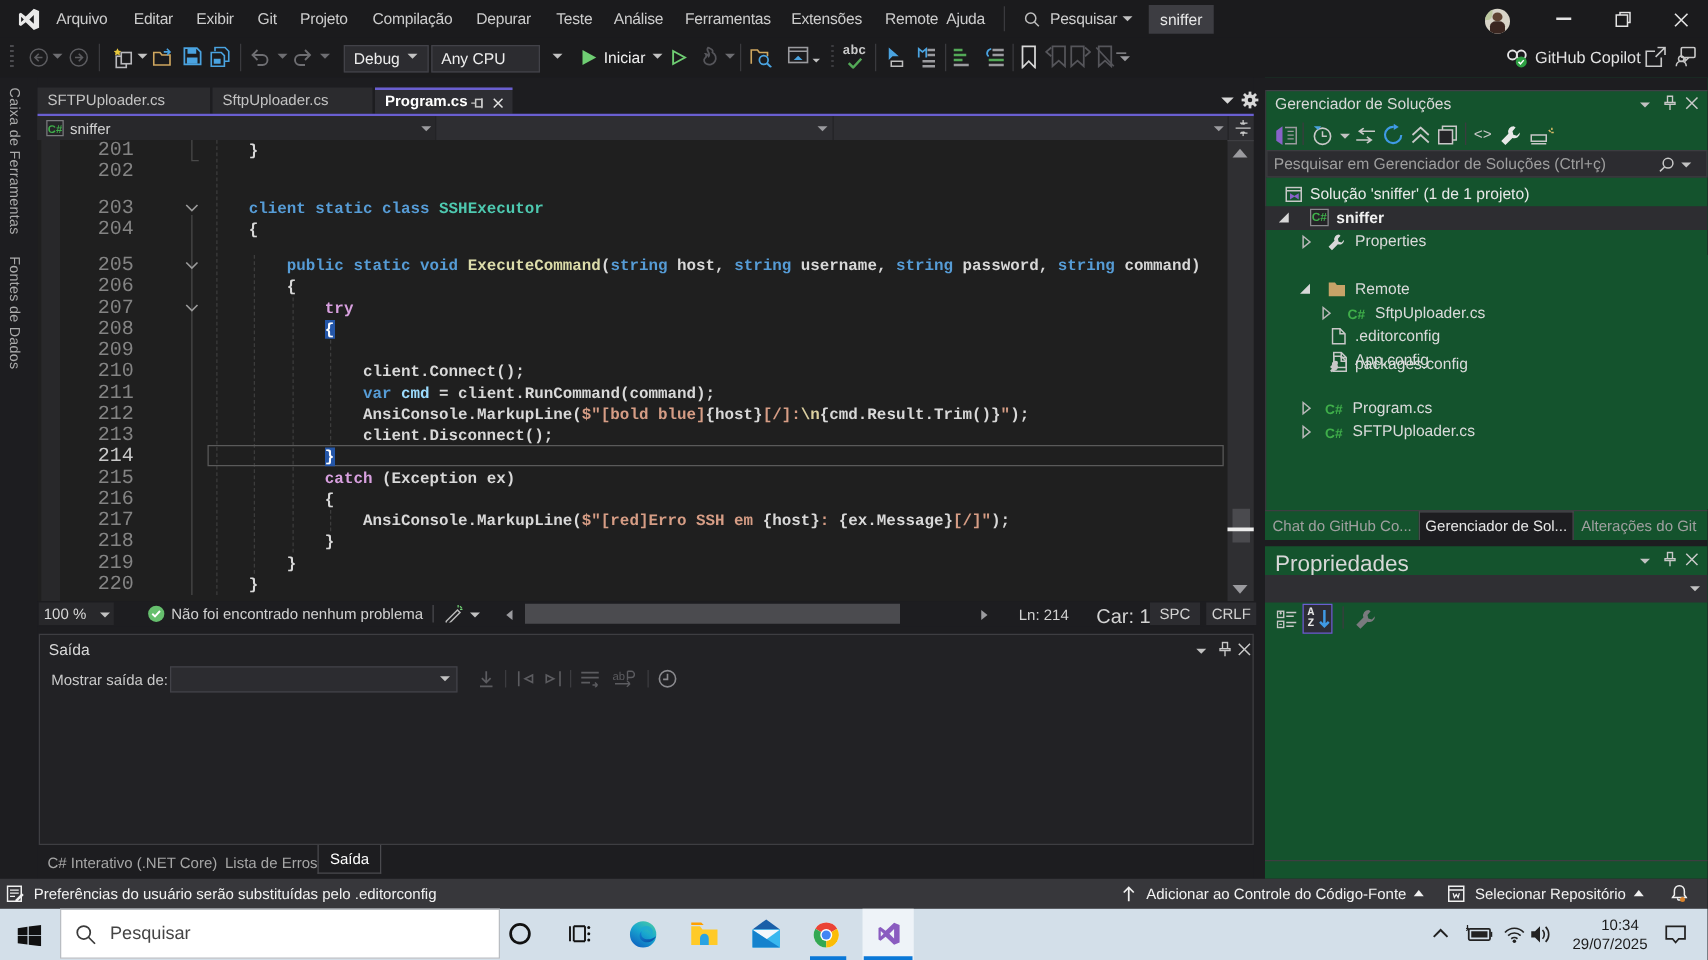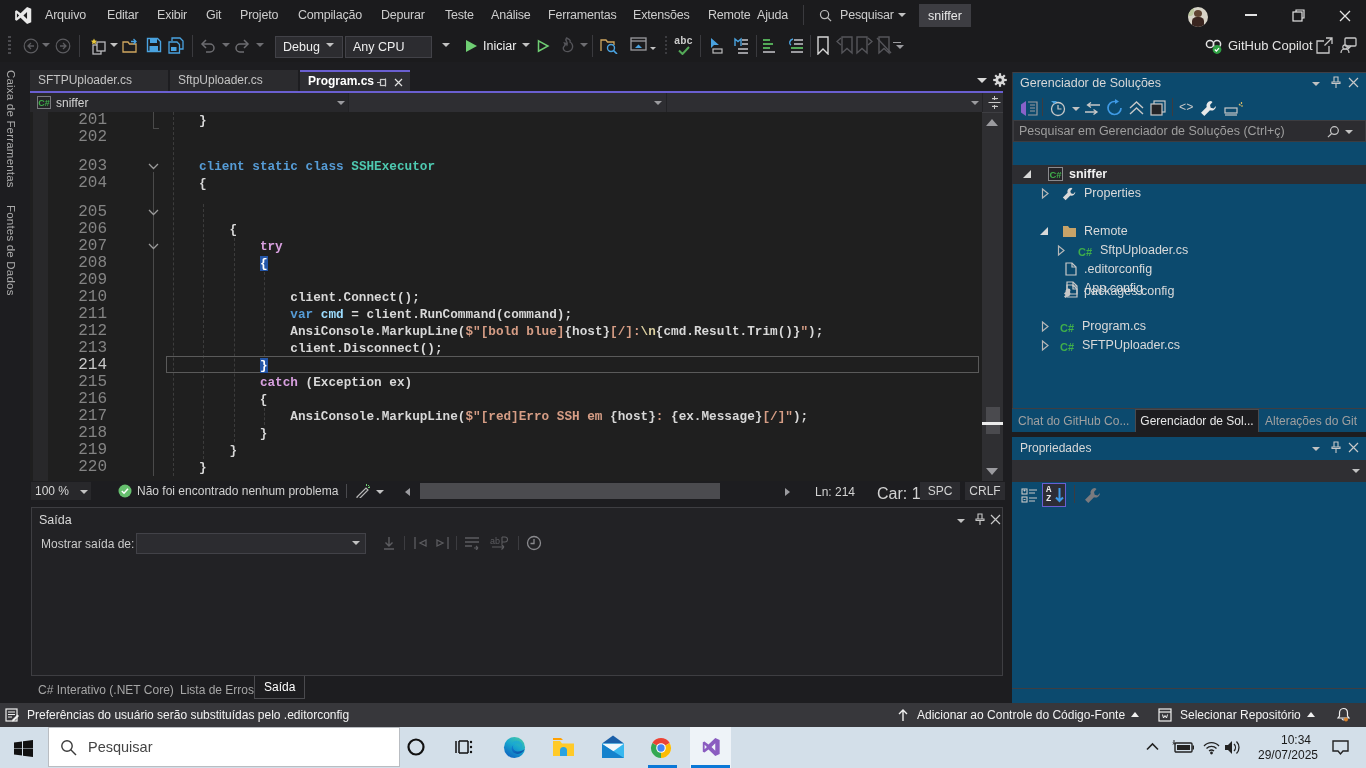--- a/index.html
+++ b/index.html
@@ -33,21 +33,21 @@
 .cl span{font-family:"Liberation Mono",monospace;}
 .guide{position:absolute;width:1px;border-left:1px dashed #3c3c3c;}
 
 #vsb{left:982px;top:112px;width:21px;height:369px;background:#2f2f32;}
 
 #ebot{left:30px;top:481px;width:973px;height:20px;background:#1d1d20;}
 
 #saida{left:31px;top:507px;width:972px;height:169px;background:#222225;border:1px solid #3e3e42;}
 #stabs{left:30px;top:676px;width:973px;height:27px;background:#1d1d20;}
 
-#rpanel{left:1012px;top:62px;width:354px;height:641px;background:#0c4a6e;}
+#rpanel{left:1012px;top:62px;width:354px;height:641px;background:#14532d;}
 .treerow{position:absolute;left:0;width:354px;height:19px;color:#dadada;font-size:12.5px;line-height:19px;}
 
 #statusbar{left:0;top:703px;width:1366px;height:24px;background:#37373b;color:#f2f2f2;font-size:12px;}
 
 #taskbar{left:0;top:727px;width:1366px;height:41px;background:#d3dfe9;}
 </style></head>
 <body>
 <div class="abs" id="titlebar">
   <svg class="abs" style="left:12px;top:5px;" width="21" height="21" viewBox="0 0 24 24">
     <path fill="#e8e8e8" d="M17.2 2.3 9.8 9.4 5.4 6 3.6 6.9v10.2l1.8.9 4.4-3.4 7.4 7.1 4.8-2V4.3zM5.6 14.5v-5l2.5 2.5zm11.6 1.6-4.1-4.1 4.1-4.1z"></path>
@@ -302,20 +302,21 @@
   <svg class="abs" style="left:118px;top:97px;" width="11" height="7" viewBox="0 0 11 7">
       <path d="M1 1l4.5 4.5L10 1" fill="none" stroke="#9b9b9b" stroke-width="1.3"></path>
     </svg>
   <svg class="abs" style="left:118px;top:131px;" width="11" height="7" viewBox="0 0 11 7">
       <path d="M1 1l4.5 4.5L10 1" fill="none" stroke="#9b9b9b" stroke-width="1.3"></path>
     </svg>
   <div class="abs" style="left:136px;top:244px;width:813px;height:17px;border:1px solid #5a5a5a;"></div>
   <div class="cl" style="top:0;">    }</div>
   <div class="cl" style="top:46px;">    <span class="k">client static class</span> <span class="ty">SSHExecutor</span></div>
   <div class="cl" style="top:63px;">    {</div>
+  <div class="cl" style="top:92px;">        <span class="k">public static void</span> <span class="me">ExecuteCommand</span>(<span class="k">string</span> host, <span class="k">string</span> username, <span class="k">string</span> password, <span class="k">string</span> command)</div>
   <div class="cl" style="top:109px;">        {</div>
   <div class="cl" style="top:126px;">            <span class="kc">try</span></div>
   <div class="cl" style="top:143px;">            <span class="hb">{</span></div>
   <div class="cl" style="top:177px;">                client.Connect();</div>
   <div class="cl" style="top:194px;">                <span class="k">var</span> <span class="lv">cmd</span> = client.RunCommand(command);</div>
   <div class="cl" style="top:211px;">                AnsiConsole.MarkupLine(<span class="st">$"[bold blue]</span>{host}<span class="st">[/]:</span><span class="es">\n</span>{cmd.Result.Trim()}<span class="st">"</span>);</div>
   <div class="cl" style="top:228px;">                client.Disconnect();</div>
   <div class="cl" style="top:245px;">            <span class="hb">}</span></div>
   <div class="cl" style="top:262px;">            <span class="kc">catch</span> (Exception ex)</div>
   <div class="cl" style="top:279px;">            {</div>
@@ -448,20 +449,29 @@
 
   <div class="abs" style="left:1px;top:58px;width:353px;height:22px;background:#2c2c30;border:1px solid #3c3c40;">
     <span class="abs" style="left:5px;top:3px;color:#9e9e9e;font-size:12.5px;">Pesquisar em Gerenciador de Soluções (Ctrl+ç)</span>
     <svg class="abs" style="left:313px;top:4px;" width="13" height="13" viewBox="0 0 14 14">
         <circle cx="8" cy="6" r="4.2" fill="none" stroke="#c8c8c8" stroke-width="1.3"></circle>
         <path d="M5 9.2 1 13" stroke="#c8c8c8" stroke-width="1.3"></path>
       </svg>
     <div class="cardn" style="left:331px;top:9px;"></div>
   </div>
 
+  <div class="treerow" style="top:84px;">
+    <svg class="abs" style="left:16px;top:3px;" width="14" height="13" viewBox="0 0 14 13">
+        <rect x="1" y="1" width="12" height="11" fill="none" stroke="#c8c8c8" stroke-width="1.2"></rect>
+        <path d="M1 3.5h12" stroke="#c8c8c8" stroke-width="1.2"></path>
+        <path d="M4 5.5 8 8l-4 2.5z" fill="#8862c9"></path>
+        <path d="M11 5.5 7 8l4 2.5z" fill="#8862c9"></path>
+      </svg>
+    <span style="position:absolute;left:36px;color:#e8e8e8;">Solução 'sniffer' (1 de 1 projeto)</span>
+  </div>
   <div class="treerow" style="top:103px;background:#2d2d31;">
     <svg class="abs" style="left:10px;top:4px;" width="10" height="10" viewBox="0 0 10 10">
         <path d="M9 1v8H1z" fill="#d8d8d8"></path>
       </svg>
     <div class="abs" style="left:36px;top:2px;width:15px;height:14px;border:1px solid #8a8a8e;background:#242427;color:#3fae4a;font-size:9.5px;font-weight:bold;text-align:center;line-height:13px;">C#</div>
     <span style="position:absolute;left:57px;color:#f0f0f0;font-weight:bold;">sniffer</span>
   </div>
   <div class="treerow" style="top:122px;">
     <svg class="abs" style="left:29px;top:3px;" width="8" height="13" viewBox="0 0 8 13">
         <path d="M1.5 2v9L7 6.5z" fill="none" stroke="#b8b8b8" stroke-width="1.2"></path>
@@ -524,21 +534,21 @@
     <span class="abs" style="left:48px;top:2px;color:#3fae4a;font-size:11px;font-weight:bold;">C#</span>
     <span style="position:absolute;left:70px;">SFTPUploader.cs</span>
   </div>
 
   <div class="abs" style="left:0;top:346px;width:354px;height:1px;background:#3e3e42;"></div>
   <span class="abs" style="left:6px;top:352px;color:#a0a0a0;font-size:12px;">Chat do GitHub Co...</span>
   <div class="abs" style="left:123px;top:347px;width:124px;height:23px;background:#1d1d20;border:1px solid #4a4a4e;border-bottom:none;color:#e8e8e8;font-size:12px;line-height:22px;text-align:center;">Gerenciador de Sol...</div>
   <span class="abs" style="left:253px;top:352px;color:#a0a0a0;font-size:12px;">Alterações do Git</span>
 
   <div class="abs" style="left:0;top:370px;width:354px;height:5px;background:#1d1d20;"></div>
-  <span class="abs" style="left:8px;top:379px;color:#d8d8d8;font-size:12px;">Propriedades</span>
+  <span class="abs" style="left:8px;top:379px;color:#d8d8d8;font-size:18px;">Propriedades</span>
   <div class="cardn" style="left:300px;top:385px;"></div>
   <svg class="abs" style="left:318px;top:379px;" width="12" height="13" viewBox="0 0 12 13">
       <path d="M4 1h4v5H4zM2 6h8v1.5H2zM6 7.5V12" stroke="#c8c8c8" stroke-width="1.1" fill="none"></path>
     </svg>
   <svg class="abs" style="left:336px;top:380px;" width="11" height="11" viewBox="0 0 11 11">
       <path d="M1 1 10 10M10 1 1 10" stroke="#c8c8c8" stroke-width="1.2"></path>
     </svg>
   <div class="abs" style="left:0;top:398px;width:354px;height:22px;background:#2f2f33;"></div>
   <div class="cardn" style="left:340px;top:407px;"></div>
   <svg class="abs" style="left:9px;top:426px;" width="17" height="17" viewBox="0 0 17 17">

